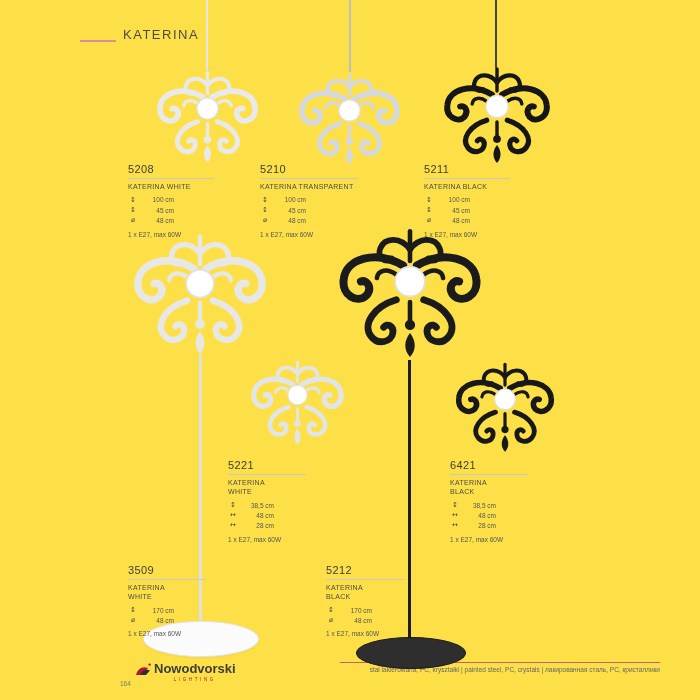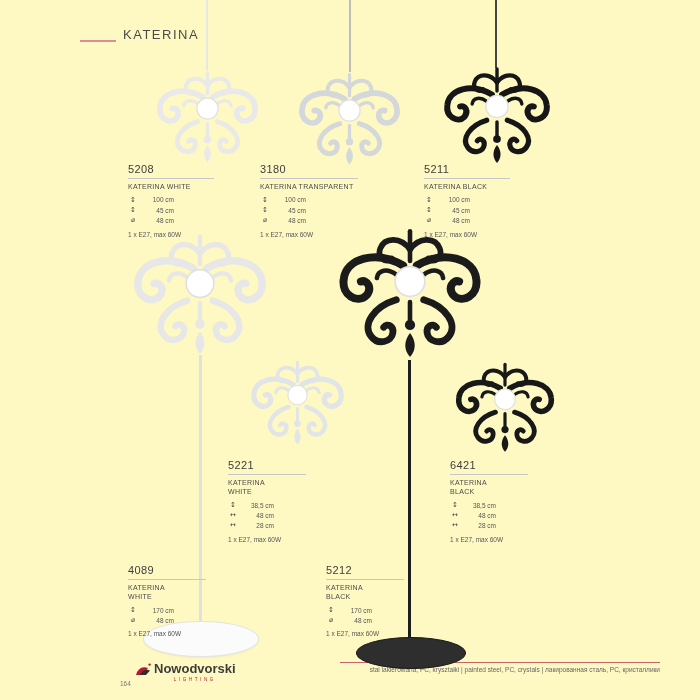--- a/index.html
+++ b/index.html
@@ -1,17 +1,17 @@
 <!DOCTYPE html>
 <html><head>
 <meta charset="utf-8">
 <style>
   html,body{margin:0;padding:0;background:#ffffff;}
   #page{
-    position:relative;width:700px;height:700px;background:#fef9c3;overflow:hidden;
+    position:relative;width:700px;height:700px;background:#fde047;overflow:hidden;
     font-family:"Liberation Sans","DejaVu Sans",sans-serif;color:#444;
   }
   
   .hdr-dash{position:absolute;left:80px;top:40px;width:36px;height:2px;background:#dd8d95;}
   .hdr-title{position:absolute;left:123px;top:27px;font-size:13px;font-weight:500;color:#4b4b4b;letter-spacing:1.5px;}
   
   .lamp{position:absolute;z-index:1;}
   .cord{position:absolute;z-index:1;}
   .pole{position:absolute;z-index:1;}
   .base{position:absolute;z-index:1;border-radius:50%;}
@@ -113,21 +113,21 @@
         </div>
       <div class="spec-row">
           <span class="spec-icon">⌀</span>
           <span class="spec-value">48 cm</span>
         </div>
     </div>
     <div class="prod-bulb">1 x E27, max 60W</div>
   </div>
 
   <div class="prod" style="left:260px;top:164px;width:98px">
-    <div class="prod-code">3180</div>
+    <div class="prod-code">5210</div>
     <div class="prod-rule"></div>
     <div class="prod-name">KATERINA TRANSPARENT</div>
     <div class="spec-table">
       <div class="spec-row">
           <span class="spec-icon">↕</span>
           <span class="spec-value">100 cm</span>
         </div>
       <div class="spec-row">
           <span class="spec-icon">↕</span>
           <span class="spec-value">45 cm</span>
@@ -199,21 +199,21 @@
         </div>
       <div class="spec-row">
           <span class="spec-icon">↔</span>
           <span class="spec-value">28 cm</span>
         </div>
     </div>
     <div class="prod-bulb">1 x E27, max 60W</div>
   </div>
 
   <div class="prod" style="left:128px;top:565px;width:78px">
-    <div class="prod-code">4089</div>
+    <div class="prod-code">3509</div>
     <div class="prod-rule"></div>
     <div class="prod-name">KATERINA</div>
     <div class="prod-name">WHITE</div>
     <div class="spec-table">
       <div class="spec-row">
           <span class="spec-icon">↕</span>
           <span class="spec-value">170 cm</span>
         </div>
       <div class="spec-row">
           <span class="spec-icon">⌀</span>

